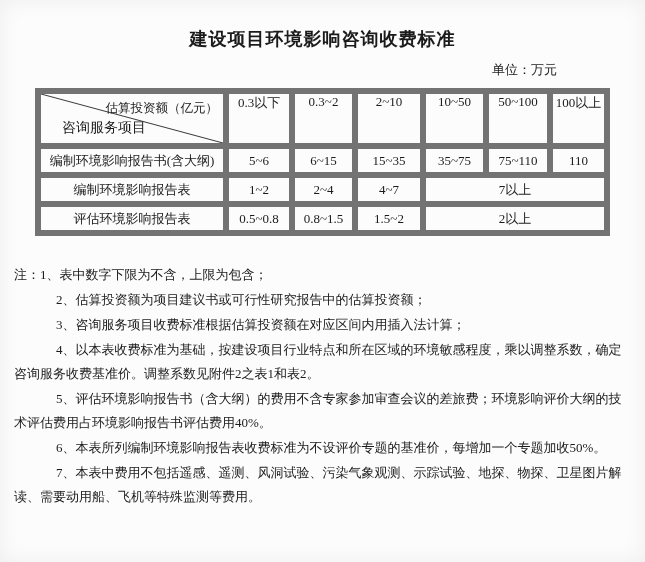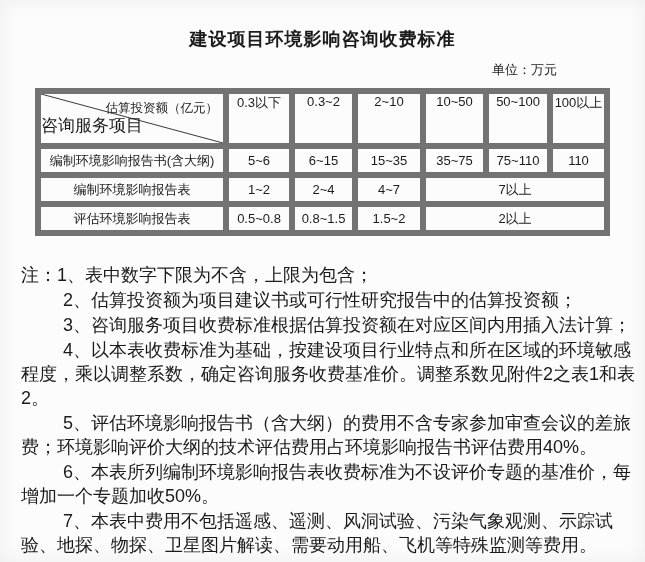--- a/index.html
+++ b/index.html
@@ -1,21 +1,21 @@
 <!DOCTYPE html>
 <html lang="zh"><head>
 <meta charset="utf-8">
 <style>
   html, body { margin: 0; padding: 0; background: #ffffff; }
   .page {
     position: relative;
     width: 645px; height: 562px;
     background: #fcfcfc;
     color: #1b1b1b;
-    font-family: Liberation Sans, sans-serif;
+    font-family: Liberation Serif, serif;
     box-shadow: inset 0 0 22px rgba(0,0,0,0.06);
     overflow: hidden;
   }
   .title {
     position: absolute; top: 27px; left: 0; width: 100%;
     text-align: center;
     font-size: 18px; font-weight: bold; letter-spacing: 1px;
   }
   .unit {
     position: absolute; top: 61px; right: 88px;
@@ -34,25 +34,25 @@
     text-align: center;
     padding: 0;
     overflow: hidden;
   }
   .fee thead tr { height: 55px; }
   .fee tbody tr { height: 29px; }
   .col-head { vertical-align: top; padding-top: 7px; margin-top: 8px; }
   .corner { position: relative; padding: 0; }
   .corner svg { position: absolute; top: 0; left: 0; width: 100%; height: 100%; display: block; }
   .corner-tr { position: absolute; top: 6px; right: 5px; font-size: 12.5px; white-space: nowrap; }
-  .corner-bl { position: absolute; left: 0; bottom: 6px; font-size: 17px; white-space: nowrap; }
+  .corner-bl { position: absolute; left: 21px; bottom: 6px; font-size: 14px; white-space: nowrap; }
   .row-label { text-align: left; padding-left: 3px; white-space: nowrap; }
   .notes {
-    position: absolute; left: 21px; top: 263px; width: 620px;
-    font-size: 18px; line-height: 24px;
+    position: absolute; left: 14px; top: 263px; width: 620px;
+    font-size: 13px; line-height: 24px;
   }
   .notes p { margin: 0 0 1px 0; text-indent: 42px; }
   .notes p.first { text-indent: 0; }
 </style>
 </head>
 <body>
 
 <div class="page">
 
   <div class="title">建设项目环境影响咨询收费标准</div>

